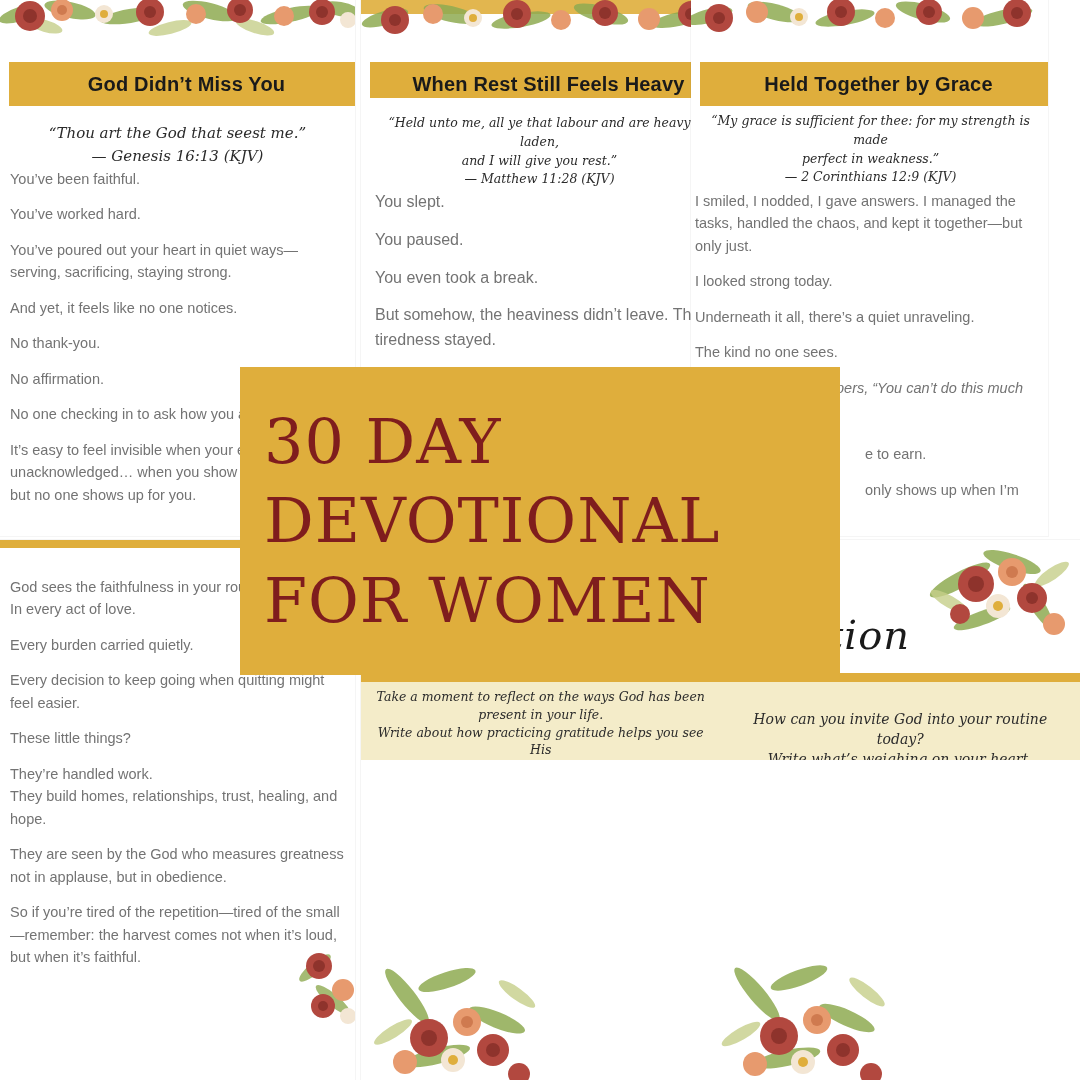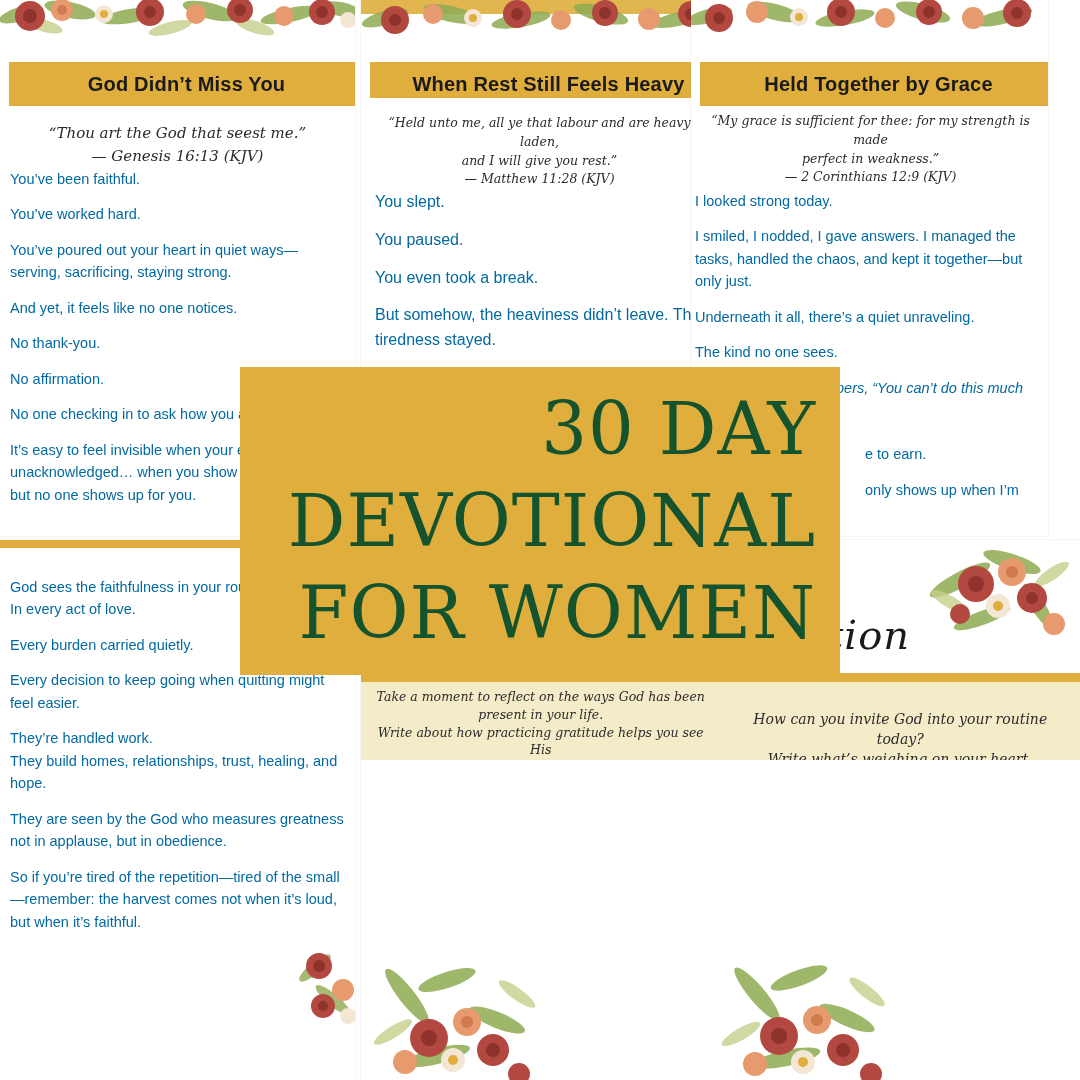--- a/index.html
+++ b/index.html
@@ -51,21 +51,21 @@
 
   .verse {
     font-family: "DejaVu Serif", serif;
     font-style: italic;
     text-align: center;
     color: #2a2a2a;
     line-height: 1.5;
   }
 
   .body-text {
-    color: #0369a1;
+    color: #737373;
     line-height: 1.55;
   }
   .body-text p { margin: 0 0 13px 0; }
 
   
   #card-1 { left: 0; top: 0; width: 355px; height: 536px; }
   #card-1 .title-band { top: 62px; height: 44px; font-size: 20px; line-height: 44px; }
   #card-1 .verse { position: absolute; left: 18px; top: 122px; width: 319px; font-size: 15px; }
   #card-1 .body-text { position: absolute; left: 10px; top: 168px; width: 336px; font-size: 14.5px; }
 
@@ -139,24 +139,24 @@
     background: #dfae3c;
     display: flex;
     align-items: center;
     justify-content: center;
     z-index: 40;
   }
   #overlay h1 {
     margin: 0;
     font-family: "DejaVu Serif", serif;
     font-weight: normal;
-    font-size: 72px;
+    font-size: 62px;
     line-height: 1.28;
-    color: #14532d;
-    text-align: right;
+    color: #7f1d1d;
+    text-align: left;
     letter-spacing: 1px;
     padding: 0 24px;
   }
 
   
   .cluster { position: absolute; pointer-events: none; }
 </style>
 </head>
 <body>
 
@@ -286,39 +286,40 @@
         </g>
       </svg>
     </div>
     <div class="title-band">Held Together by Grace</div>
     <div class="verse">
       <div>“My grace is sufficient for thee: for my strength is made</div>
       <div>perfect in weakness.”</div>
       <div>— 2 Corinthians 12:9 (KJV)</div>
     </div>
     <div class="body-text">
+      <p>I smiled, I nodded, I gave answers. I managed the tasks, handled the chaos, and kept it together—but only just.</p>
       <p>I looked strong today.</p>
-      <p>I smiled, I nodded, I gave answers. I managed the tasks, handled the chaos, and kept it together—but only just.</p>
       <p>Underneath it all, there’s a quiet unraveling.</p>
       <p> The kind no one sees.</p>
       <p style="margin-left:112px;font-style:italic">whispers, “You can’t do this much</p>
       <p style="margin-left:170px;margin-top:44px">e to earn.</p>
       <p style="margin-left:170px">only shows up when I’m</p>
     </div>
   </div>
 
   <div class="card" id="card-4">
     <div class="topbar"></div>
     <div class="body-text">
       <p>
         <span>God sees the faithfulness in your routine.</span><br>
         <span>In every act of love.</span>
       </p>
       <p>Every burden carried quietly.</p>
       <p>Every decision to keep going when quitting might feel easier.</p>
+      <p>These little things?</p>
       <p>
         <span>They’re handled work.</span><br>
         <span>They build homes, relationships, trust, healing, and hope.</span>
       </p>
       <p>They are seen by the God who measures greatness not in applause, but in obedience.</p>
       <p>So if you’re tired of the repetition—tired of the small—remember: the harvest comes not when it’s loud, but when it’s faithful.</p>
     </div>
 
     <div class="cluster" style="right:-8px; bottom:54px; width:70px; height:80px;">
       <svg width="70" height="80" viewBox="0 0 70 80">

